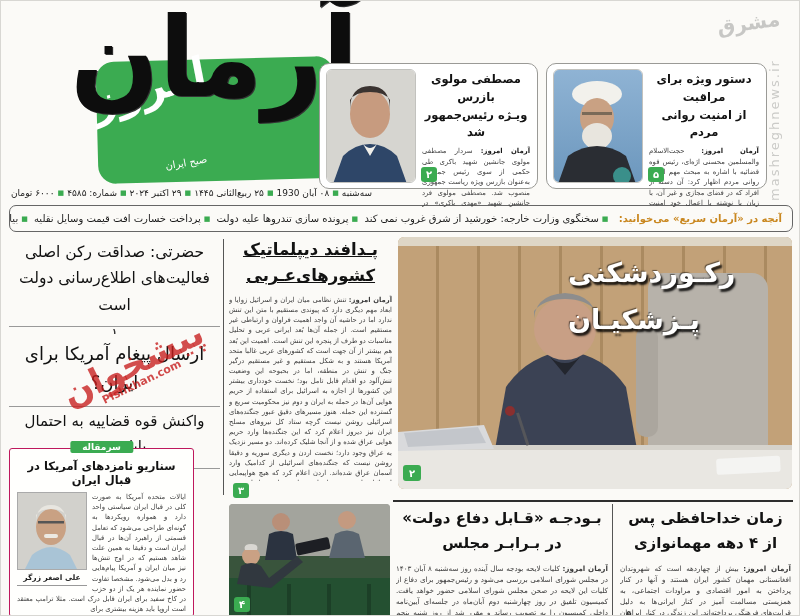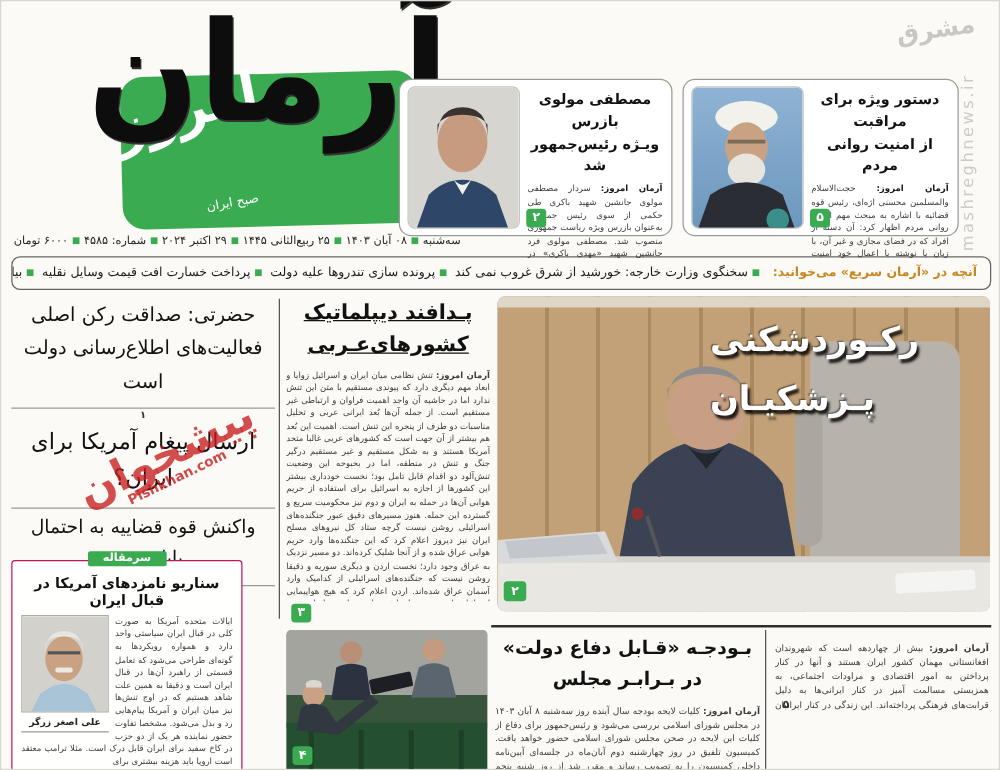--- a/index.html
+++ b/index.html
@@ -92,21 +92,21 @@
 <div class="page">
 
   <div class="logo-wrap">
     <div class="logo-green"></div>
     <div class="logo-emrooz">امروز</div>
     <div class="logo-tagline">صبح ایران</div>
     <div class="logo-arman">آرمان</div>
   </div>
 
   <div class="dateline">
-    <span>سه‌شنبه</span><span class="gsq">■</span><span>۰۸ آبان ۱۴۰۳</span><span class="gsq">■</span><span>۲۵ ربیع‌الثانی ۱۴۴۵</span><span class="gsq">■</span><span>۲۹ اکتبر ۲۰۲۴</span><span class="gsq">■</span><span>شماره: ۴۵۸۵</span><span class="gsq">■</span><span>۶۰۰۰ تومان</span>
+    <span>سه‌شنبه</span><span class="gsq">■</span><span>۰۸ آبان 1930</span><span class="gsq">■</span><span>۲۵ ربیع‌الثانی ۱۴۴۵</span><span class="gsq">■</span><span>۲۹ اکتبر ۲۰۲۴</span><span class="gsq">■</span><span>شماره: ۴۵۸۵</span><span class="gsq">■</span><span>۶۰۰۰ تومان</span>
   </div>
 
   <div class="strip">
     <span class="strip-lead">آنچه در «آرمان سریع» می‌خوانید:</span>
     <span class="gsq">■</span><span>سخنگوی وزارت خارجه: خورشید از شرق غروب نمی کند</span>
     <span class="gsq">■</span><span>پرونده سازی تندروها علیه دولت</span>
     <span class="gsq">■</span><span>پرداخت خسارت افت قیمت وسایل نقلیه</span>
     <span class="gsq">■</span><span>بیانیه ۸۱ چهره شاخص درباره جزایر سه گانه</span>
     
   </div>
@@ -265,20 +265,24 @@
     </div>
     <div class="bt-body">
       <b>آرمان امروز:</b>
       <span>کلیات لایحه بودجه سال آینده روز سه‌شنبه ۸ آبان ۱۴۰۳ در مجلس شورای اسلامی بررسی می‌شود و رئیس‌جمهور برای دفاع از کلیات این لایحه در صحن مجلس شورای اسلامی حضور خواهد یافت. کمیسیون تلفیق در روز چهارشنبه دوم آبان‌ماه در جلسه‌ای آیین‌نامه داخلی کمیسیون را به تصویب رساند و مقرر شد از روز شنبه پنجم آبان‌ماه تا روز دوشنبه هفتم آبان‌ماه جلسات کمیسیون تلفیق در دو...</span>
     </div>
   </div>
 
   <div class="vdiv2"></div>
 
   <div class="bt-col farewell-col">
+    <div class="bt-title">
+      <span>زمان خداحافظی پس</span><br>
+      <span>از ۴ دهه مهمانوازی</span>
+    </div>
     <div class="bt-body">
       <b>آرمان امروز:</b>
       <span>بیش از چهاردهه است که شهروندان افغانستانی مهمان کشور ایران هستند و آنها در کنار پرداختن به امور اقتصادی و مراودات اجتماعی، به همزیستی مسالمت آمیز در کنار ایرانی‌ها به دلیل قرابت‌های فرهنگی پرداخته‌اند. این زندگی در کنار ایرانیان و حضور بی‌واسطه...</span>
     </div>
     <div class="fw-num">۵</div>
   </div>
 
   <div class="wm-mash-logo">مشرق</div>
   <div class="wm-mash-url">mashreghnews.ir</div>
   <div class="wm-pish">

